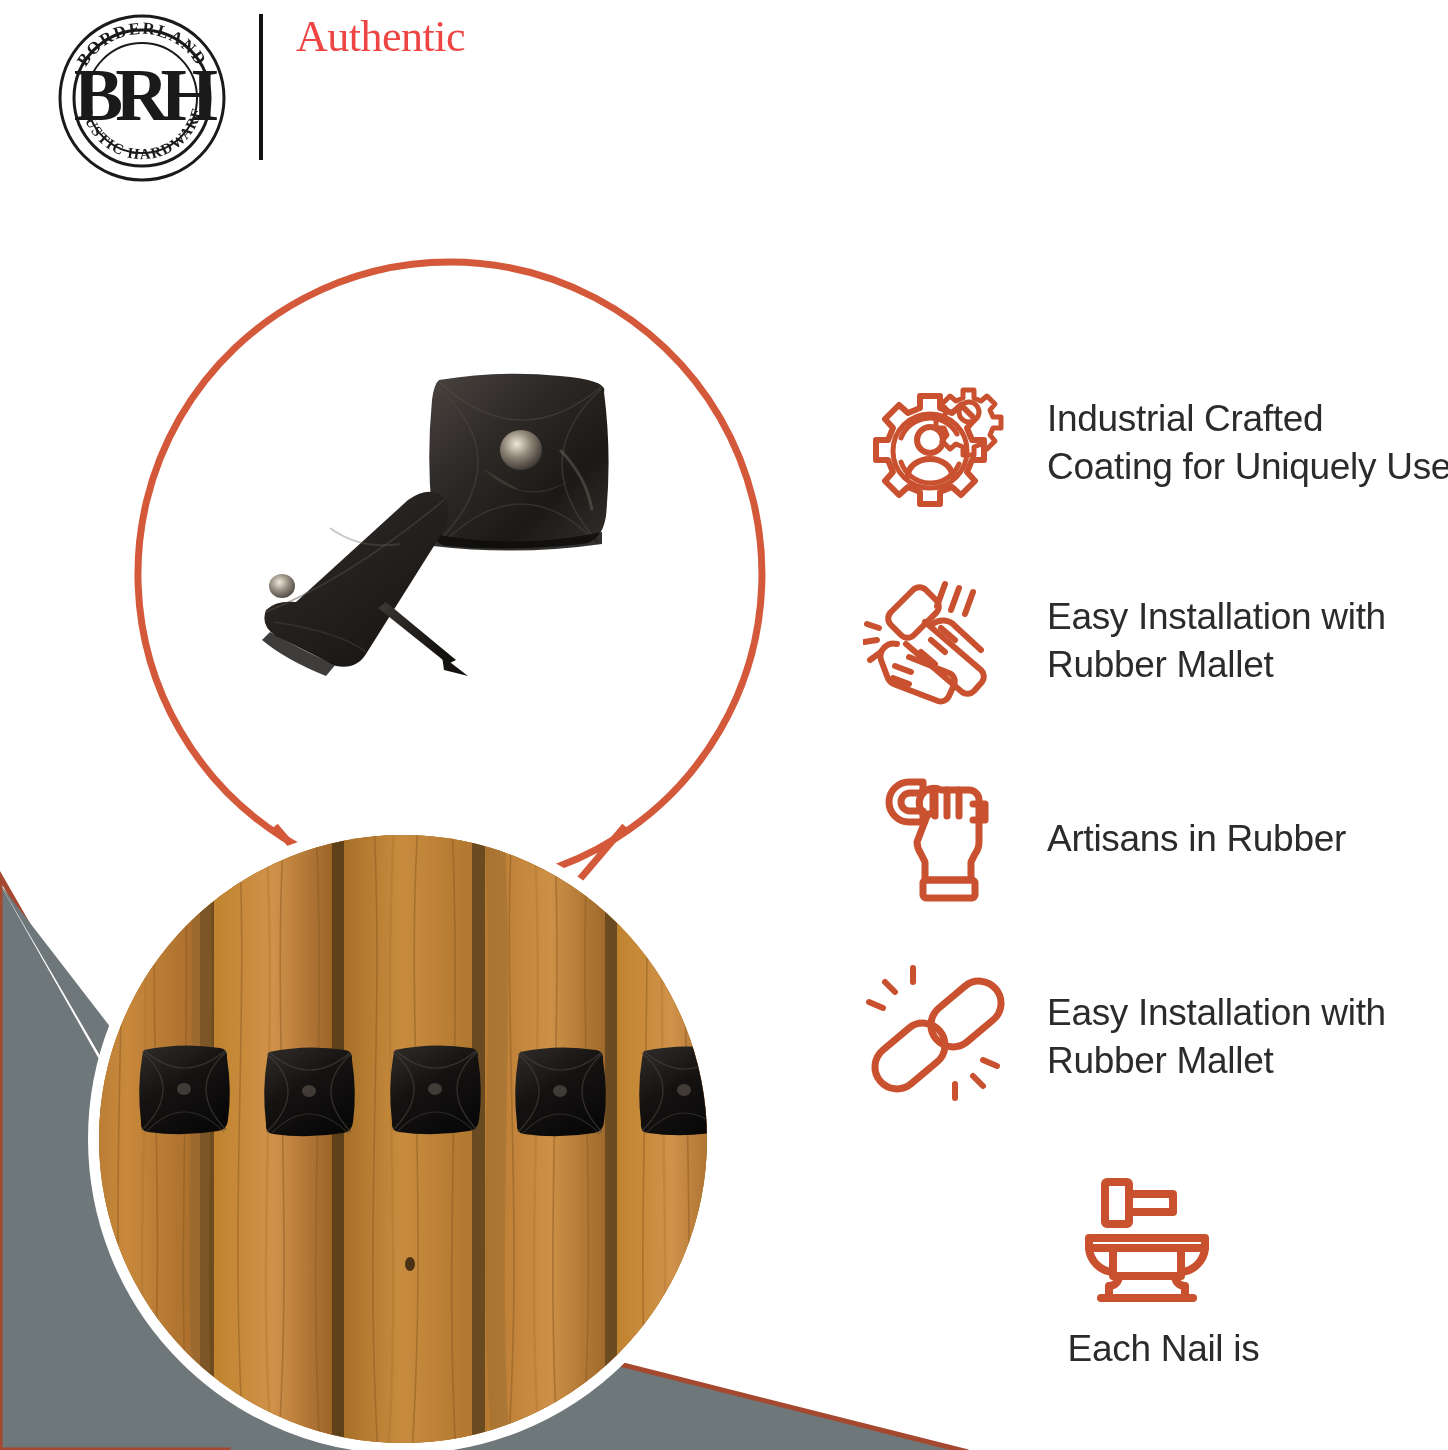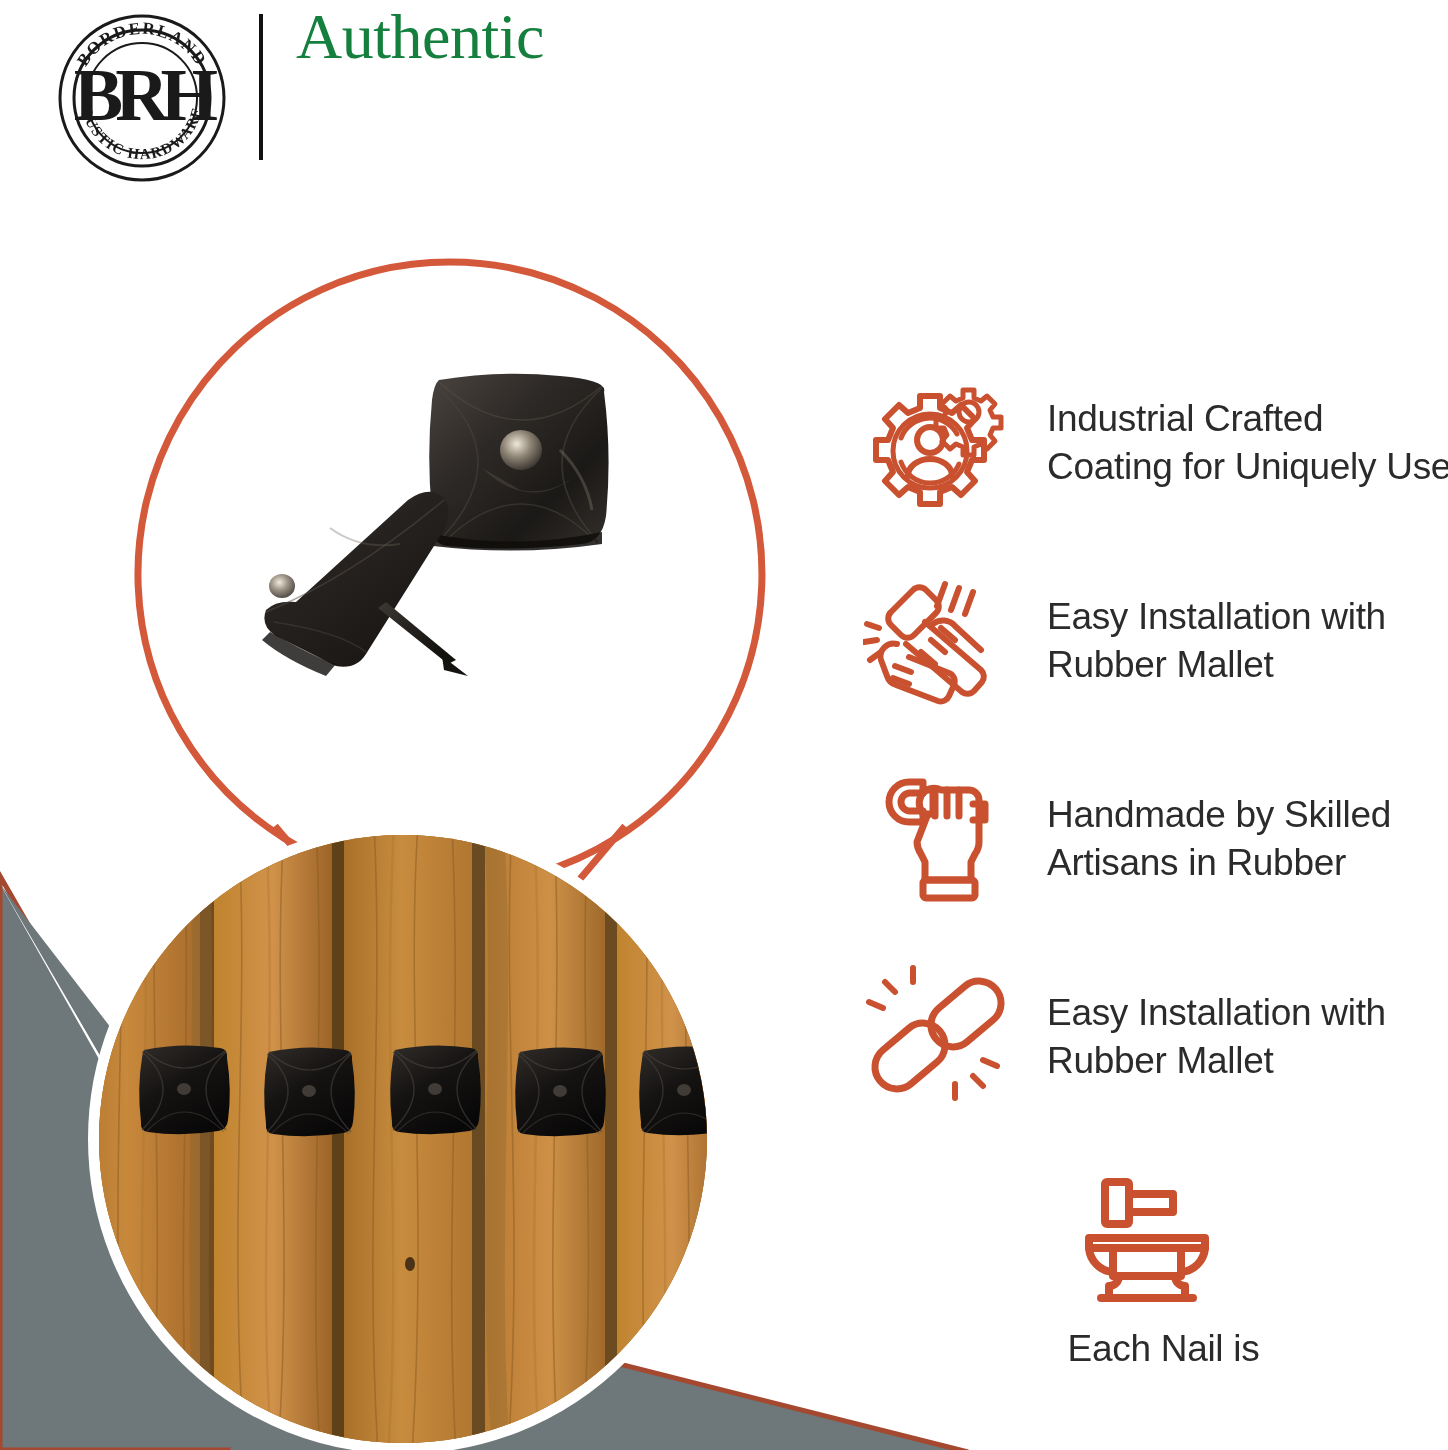--- a/index.html
+++ b/index.html
@@ -41,23 +41,23 @@
     background: #111111;
   }
   #title-block {
     position: absolute;
     left: 296px;
     top: 2px;
     width: 1140px;
   }
   #title-line1 {
     font-family: "Liberation Serif", serif;
-    font-size: 64px;
+    font-size: 44px;
     line-height: 70px;
-    color: #15803d;
+    color: #ef4444;
     letter-spacing: -0.5px;
     white-space: nowrap;
   }
   #title-line2 {
     font-family: "Liberation Serif", serif;
     font-weight: bold;
     font-size: 106px;
     line-height: 112px;
     color: #C9512F;
     letter-spacing: -1px;
@@ -432,21 +432,20 @@
           <path d="M72 28 v24 M84 26 v26 M96 26 v26"></path>
 
           <path d="M110 40 h12 v16 h-12"></path>
 
           <path d="M64 52 a14 14 0 0 1 14 -26 h28 a10 10 0 0 1 10 10 v42 a20 20 0 0 1 -4 12 l-4 8 v18 h-46 v-18 l-4-8 a22 22 0 0 1 -4 -12 z"></path>
 
           <rect x="60" y="116" width="52" height="18" rx="3"></rect>
         </svg>
       </div>
       <div class="feature-text">
-        <span>Handmade by Skilled</span>
         <span>Artisans in Rubber</span>
       </div>
     </div>
 
     <div class="feature-row" style="top:594px;">
       <div class="feature-icon">
         <svg width="150" height="150" viewBox="0 0 150 150" fill="none" stroke="#C9512F" stroke-width="7" stroke-linecap="round" stroke-linejoin="round">
 
           <rect x="64" y="30" width="78" height="44" rx="22" transform="rotate(-40 103 52)"></rect>
 

